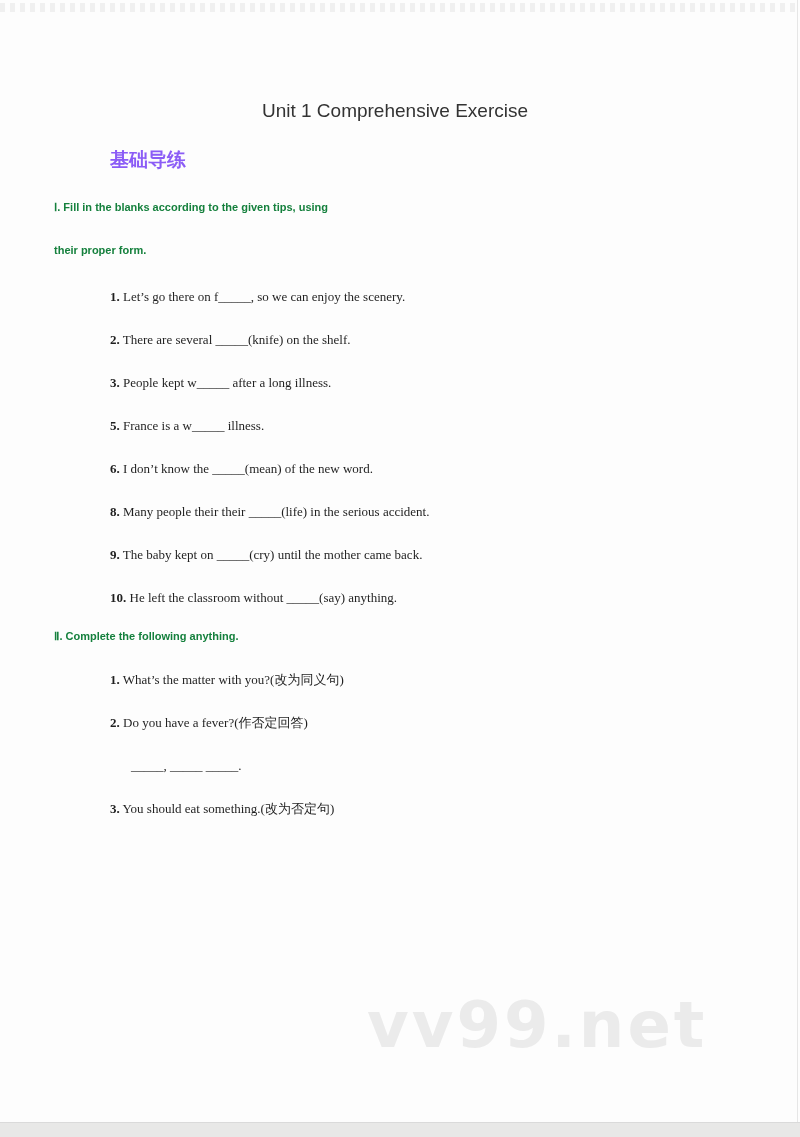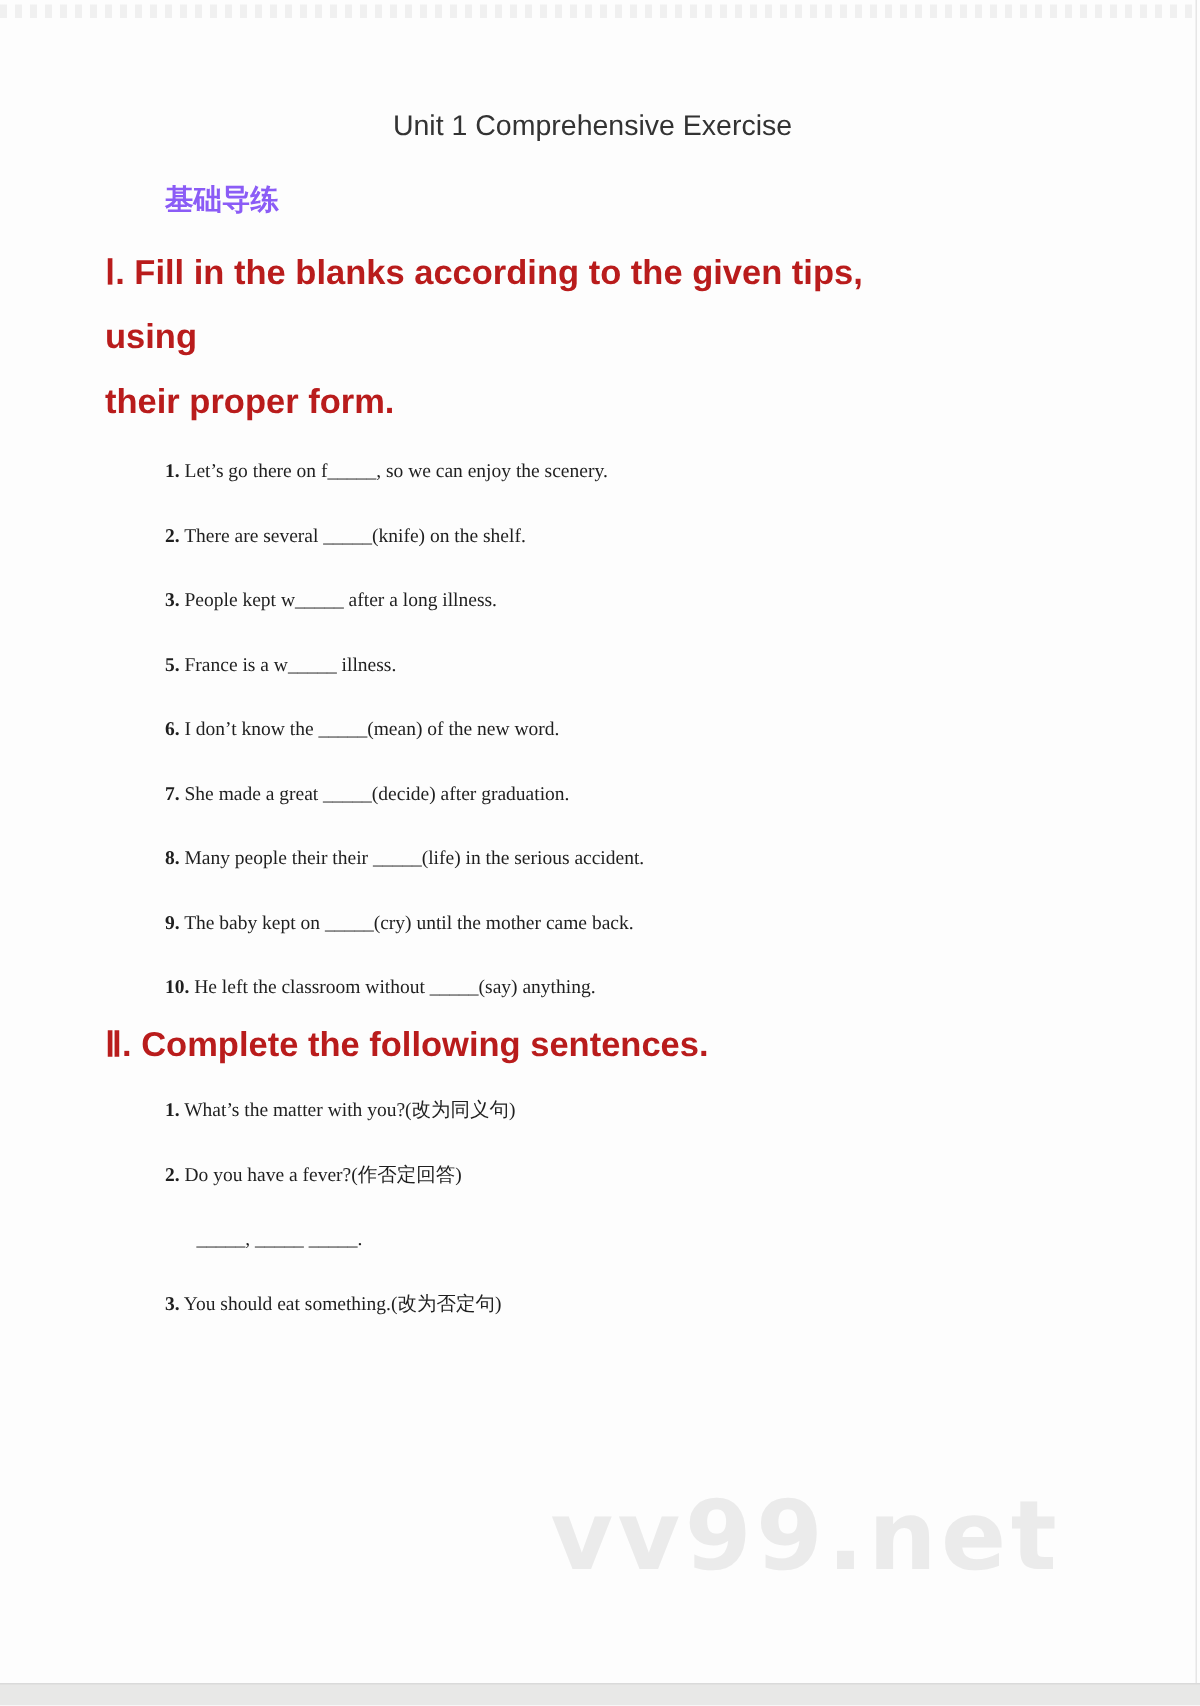--- a/index.html
+++ b/index.html
@@ -18,46 +18,46 @@
     width: 100%; height: 9px;
     background: repeating-linear-gradient(90deg, #f0f0f0 0 5px, transparent 5px 10px);
   }
   .right-edge-line {
     position: absolute;
     top: 0; right: 2px; bottom: 15px;
     width: 1px;
     background: #e6e6e6;
   }
   .doc-title {
-    padding-top: 72px;
+    padding-top: 98px;
     padding-right: 10px;
     text-align: center;
     font-family: "Liberation Sans", sans-serif;
     font-size: 19px;
     line-height: 26px;
     color: #333;
   }
   .cn-heading {
     margin-top: 22px;
     margin-left: 110px;
     font-family: "Liberation Sans", sans-serif;
     font-weight: 700;
     font-size: 19px;
     line-height: 28px;
     color: #8b5cf6;
   }
   .sec-header {
     margin-top: 12px;
-    margin-left: 70px;
+    margin-left: 54px;
     width: 540px;
     font-family: "Liberation Sans", sans-serif;
     font-weight: 700;
-    font-size: 23px;
+    font-size: 11px;
     line-height: 43px;
-    color: #b91c1c;
+    color: #15803d;
   }
   .sec-header .hline { display: block; }
   .sec-header.second { margin-top: -4px; }
   .questions {
     margin-left: 110px;
     width: 520px;
     font-size: 13px;
     line-height: 43px;
   }
   .questions.first { margin-top: 3px; }
@@ -99,28 +99,27 @@
   <span class="hline">Ⅰ. Fill in the blanks according to the given tips, using</span>
   <span class="hline">their proper form.</span>
 </div>
 
 <div class="questions first">
   <div class="q"><b>1.</b> <span>Let’s go there on f_____, so we can enjoy the scenery.</span></div>
   <div class="q"><b>2.</b> <span>There are several _____(knife) on the shelf.</span></div>
   <div class="q"><b>3.</b> <span>People kept w_____ after a long illness.</span></div>
   <div class="q"><b>5.</b> <span>France is a w_____ illness.</span></div>
   <div class="q"><b>6.</b> <span>I don’t know the _____(mean) of the new word.</span></div>
-  <div class="q"><b>7.</b> <span>She made a great _____(decide) after graduation.</span></div>
   <div class="q"><b>8.</b> <span>Many people their their _____(life) in the serious accident.</span></div>
   <div class="q"><b>9.</b> <span>The baby kept on _____(cry) until the mother came back.</span></div>
   <div class="q"><b>10.</b> <span>He left the classroom without _____(say) anything.</span></div>
 </div>
 
 <div class="sec-header second">
-  <span class="hline">Ⅱ. Complete the following sentences.</span>
+  <span class="hline">Ⅱ. Complete the following anything.</span>
 </div>
 
 <div class="questions">
   <div class="q"><b>1.</b> <span>What’s the matter with you?(改为同义句)</span></div>
   <div class="q"><b>2.</b> <span>Do you have a fever?(作否定回答)</span><span class="ans">_____, _____ _____.</span></div>
   <div class="q"><b>3.</b> <span>You should eat something.(改为否定句)</span></div>
 </div>
 
 <div class="watermark">vv99.net</div>
 

